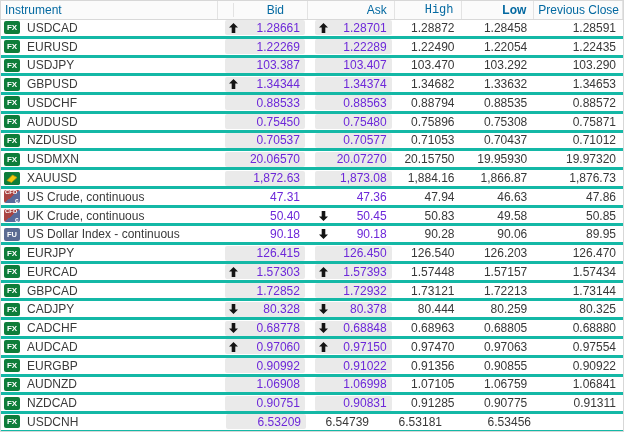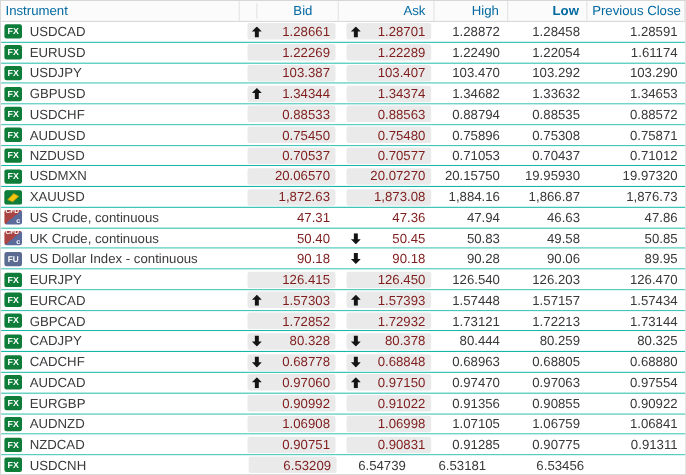--- a/index.html
+++ b/index.html
@@ -16,27 +16,27 @@
     display:flex; height:19px; align-items:center;
     background:#fbfbfb; border-bottom:1px solid #d9d9d9;
     color:#0369a1; font-size:12px; position:relative;
   }
   .hdr .hcell { height:100%; display:flex; align-items:center; border-right:1px solid #e3e3e3; }
   .hdr .hcell:last-child { border-right:none; }
   .hdr-divider { position:absolute; left:232px; top:2px; bottom:2px; width:1px; background:#e3e3e3; }
   .c-instr { width:218px; padding-left:4px; }
   .c-bid   { width:90px; justify-content:flex-end; padding-right:23px; }
   .c-ask   { width:87px; justify-content:flex-end; padding-right:7px; }
-  .c-high  { width:67px; justify-content:flex-end; padding-right:7px; }
+  .c-high  { width:67px; justify-content:flex-end; padding-right:7px;font-family:Liberation Mono, monospace; }
   .c-low   { width:73px; justify-content:flex-end; padding-right:7px;font-weight:bold; }
   .c-prev  { width:89px; justify-content:flex-end; padding-right:3px; }
   
   .row {
     display:flex; height:18.77px; align-items:flex-end;
-    border-bottom:1px solid #14b8a6;
+    border-bottom:3px solid #14b8a6;
     font-size:12px; color:#3a3a3a; background:#fff;
   }
   .cell { height:100%; display:flex; align-items:center; }
   .cell.num { justify-content:flex-end; padding-right:7px; color:#383838; }
   .instr { width:218px; }
   .bidc  { width:90px; }
   .askc  { width:87px; }
   .highc { width:67px; }
   .lowc  { width:73px; }
   .prevc { width:89px; }
@@ -58,21 +58,21 @@
   
   .pill {
     flex:1; height:15px; margin:0 3px 0 7px;
     background:#eaeaea; border-radius:2px;
     display:flex; align-items:center; justify-content:space-between;
     padding:0 5px 0 4px;
   }
   .pill.plain { background:transparent; }
   .arr { width:9px; height:10px; display:flex; align-items:center; }
   .arr svg { width:9px; height:10px; display:block; fill:#141414; }
-  .pval { color:#7f1d1d; }
+  .pval { color:#6d28d9; }
 </style>
 </head>
 <body>
 
 <div class="screen">
   <div class="hdr">
     <div class="hcell c-instr">Instrument</div>
     <div class="hcell c-bid">Bid</div>
     <div class="hcell c-ask">Ask</div>
     <div class="hcell c-high">High</div>
@@ -123,21 +123,21 @@
       </div>
     </div>
     <div class="cell askc">
       <div class="pill ask-pill">
         <span class="arr ask-arr"></span>
         <span class="pval ask-val">1.22289</span>
       </div>
     </div>
     <div class="cell num highc">1.22490</div>
     <div class="cell num lowc">1.22054</div>
-    <div class="cell num prevc">1.61174</div>
+    <div class="cell num prevc">1.22435</div>
   </div>
 
   <div class="row">
     <div class="cell instr">
       <span class="badge fx">FX</span>
       <span class="iname">USDJPY</span>
     </div>
     <div class="cell bidc">
       <div class="pill bid-pill">
         <span class="arr bid-arr"></span>

